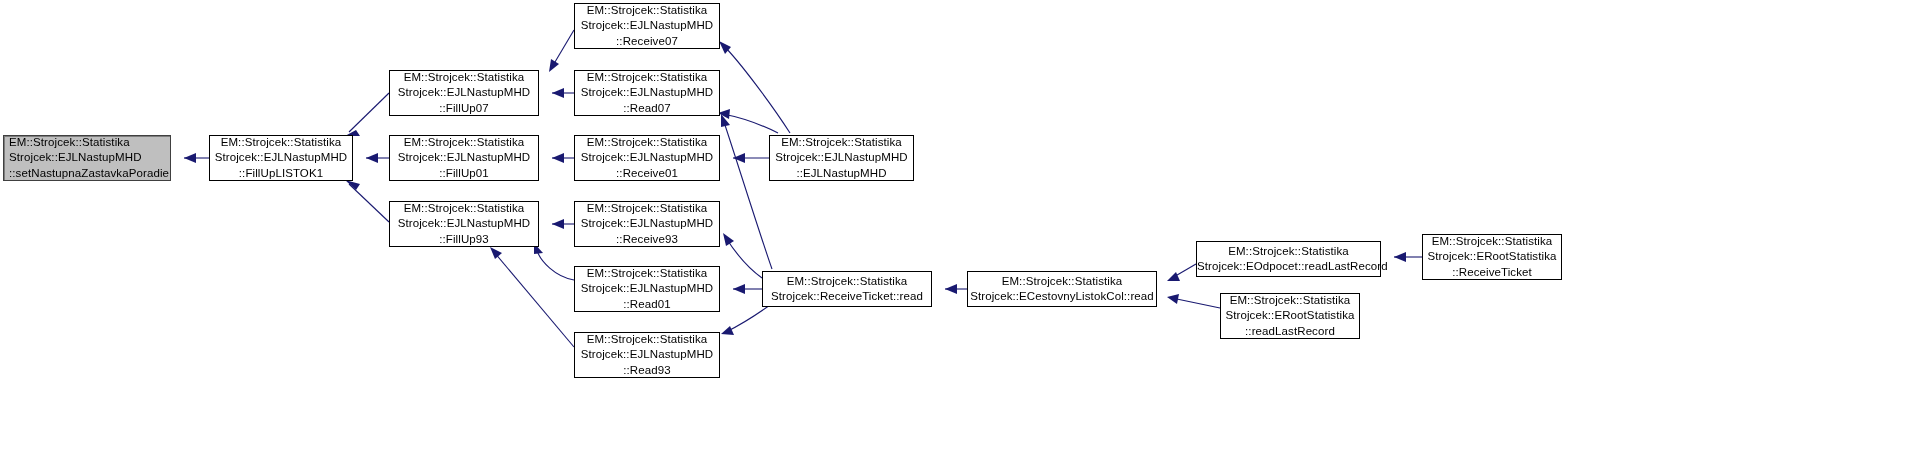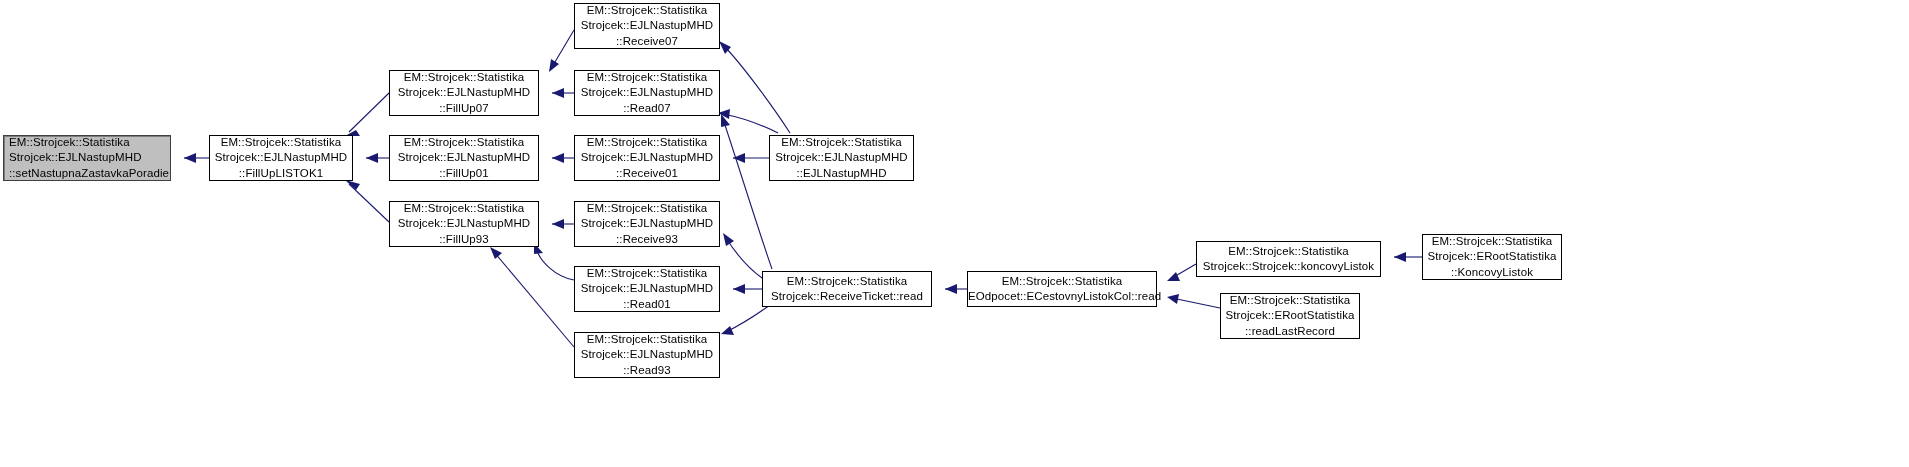--- a/index.html
+++ b/index.html
@@ -219,33 +219,33 @@
     <span class="ln">::EJLNastupMHD</span>
   </div>
 
   <div class="node" style="left:762px;top:271px;width:170px;height:36px;">
     <span class="ln">EM::Strojcek::Statistika</span>
     <span class="ln">Strojcek::ReceiveTicket::read</span>
   </div>
 
   <div class="node" style="left:967px;top:271px;width:190px;height:36px;">
     <span class="ln">EM::Strojcek::Statistika</span>
-    <span class="ln">EOdpocet::ECestovnyListokCol::read</span>
+    <span class="ln">Strojcek::ECestovnyListokCol::read</span>
   </div>
 
   <div class="node" style="left:1196px;top:241px;width:185px;height:36px;">
     <span class="ln">EM::Strojcek::Statistika</span>
-    <span class="ln">Strojcek::Strojcek::koncovyListok</span>
+    <span class="ln">Strojcek::EOdpocet::readLastRecord</span>
   </div>
 
   <div class="node" style="left:1220px;top:293px;width:140px;height:46px;">
     <span class="ln">EM::Strojcek::Statistika</span>
     <span class="ln">Strojcek::ERootStatistika</span>
     <span class="ln">::readLastRecord</span>
   </div>
 
   <div class="node" style="left:1422px;top:234px;width:140px;height:46px;">
     <span class="ln">EM::Strojcek::Statistika</span>
     <span class="ln">Strojcek::ERootStatistika</span>
-    <span class="ln">::KoncovyListok</span>
+    <span class="ln">::ReceiveTicket</span>
   </div>
 
 </div>
 
 </body></html>

